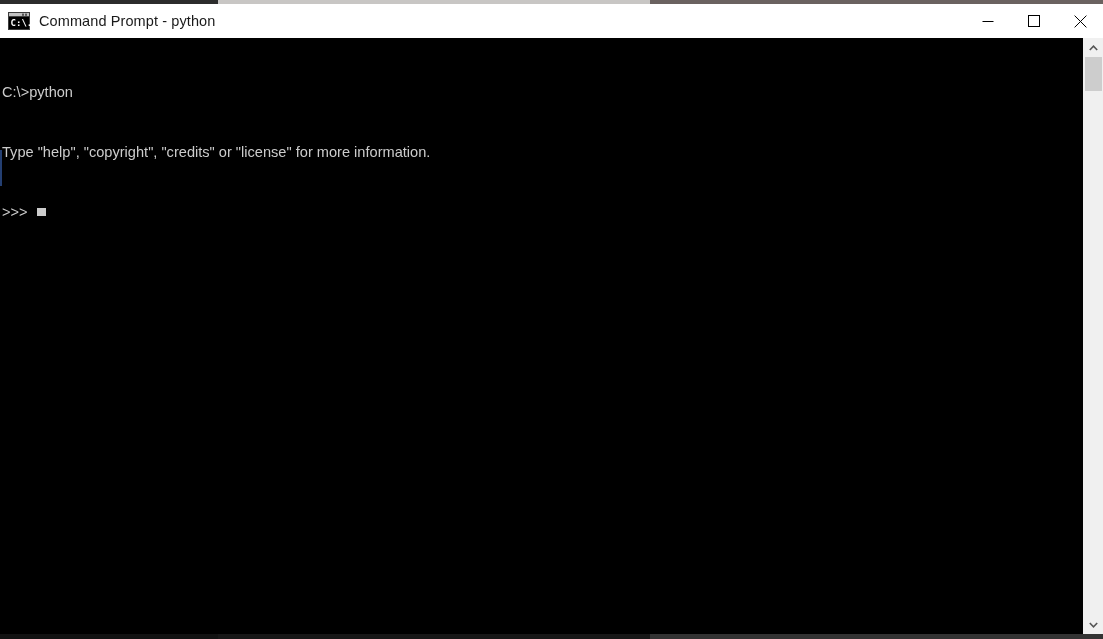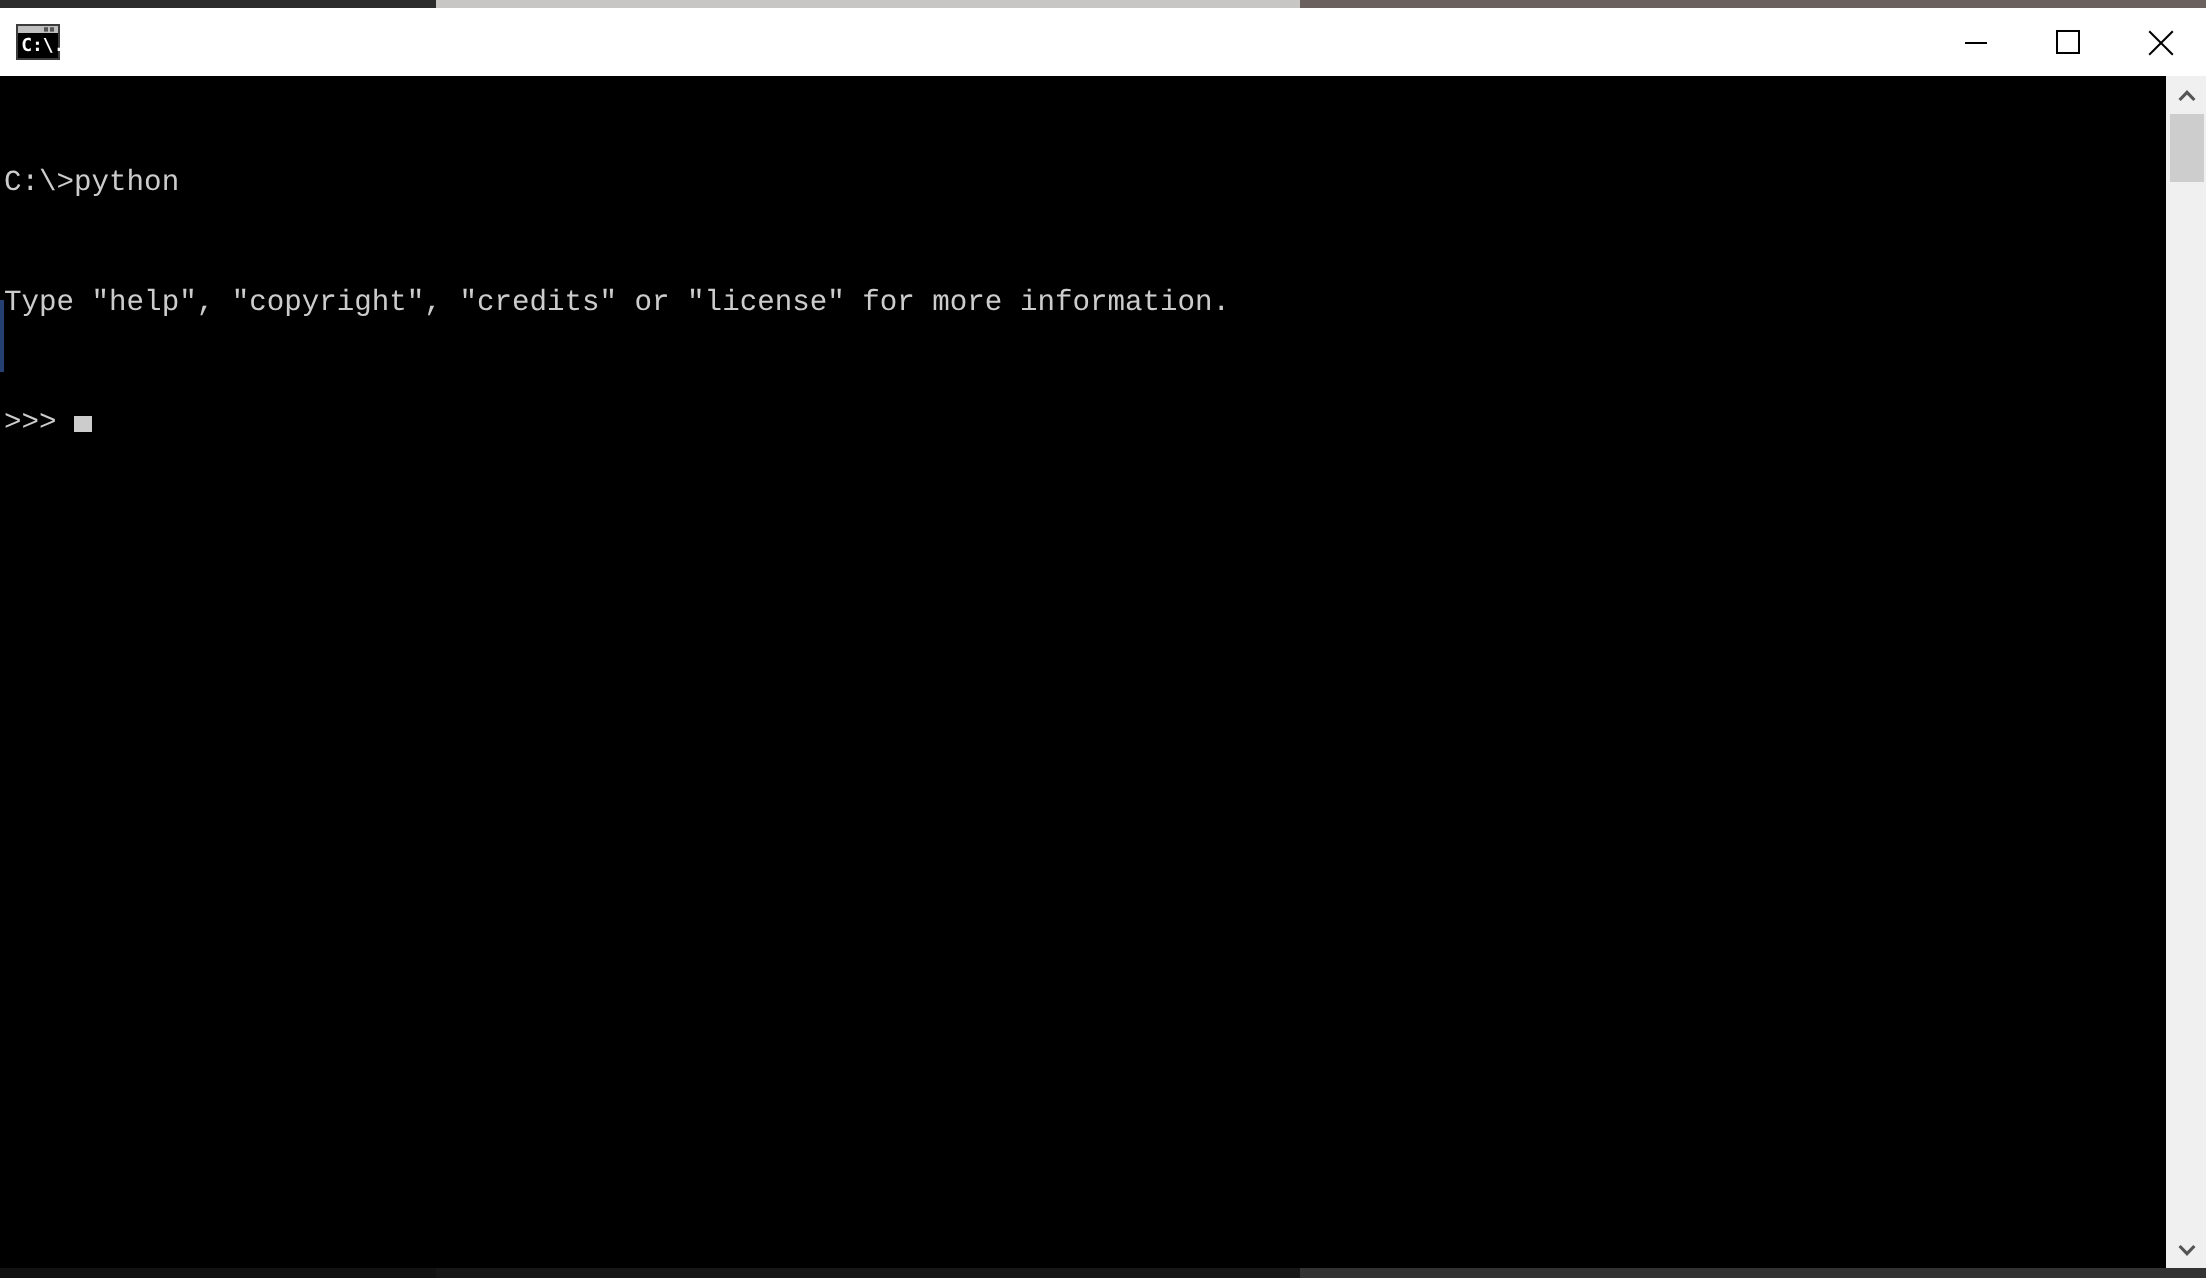--- a/index.html
+++ b/index.html
@@ -130,21 +130,21 @@
 
   #console {
     flex: 1 1 auto;
     background: #000000;
     position: relative;
     overflow: hidden;
     padding: 4px 0 0 2px;
     box-sizing: border-box;
   }
   #console-lines {
-    font-family: Liberation Mono, monospace;
+    font-family: Liberation Sans, sans-serif;
     font-size: 14.6px;
     line-height: 20px;
     color: #cccccc;
     white-space: pre;
     margin: 0;
   }
   .console-line {
     white-space: pre;
     height: 20px;
   }
@@ -225,20 +225,21 @@
       <span id="app-icon">
         <svg width="22" height="18" viewBox="0 0 22 18">
           <rect x="0" y="0" width="22" height="18" fill="#3c3c3c"></rect>
           <rect x="1" y="1" width="20" height="3.5" fill="#c0c0c0"></rect>
           <rect x="14" y="1.6" width="2" height="2.2" fill="#555"></rect>
           <rect x="17" y="1.6" width="2" height="2.2" fill="#555"></rect>
           <rect x="1" y="4.5" width="20" height="12.5" fill="#000000"></rect>
           <text x="2.6" y="13.6" font-family="DejaVu Sans Mono, monospace" font-size="9" font-weight="bold" fill="#ffffff">C:\.</text>
         </svg>
       </span>
+      <span id="title-text">Command Prompt - python</span>
     </div>
 
     <div id="window-controls">
       <button class="win-btn" aria-label="Minimize">
         <svg width="12" height="12" viewBox="0 0 12 12">
           <line x1="0.5" y1="6.5" x2="11.5" y2="6.5" stroke="#000000" stroke-width="1"></line>
         </svg>
       </button>
       <button class="win-btn" aria-label="Maximize">
         <svg width="12" height="12" viewBox="0 0 12 12">

